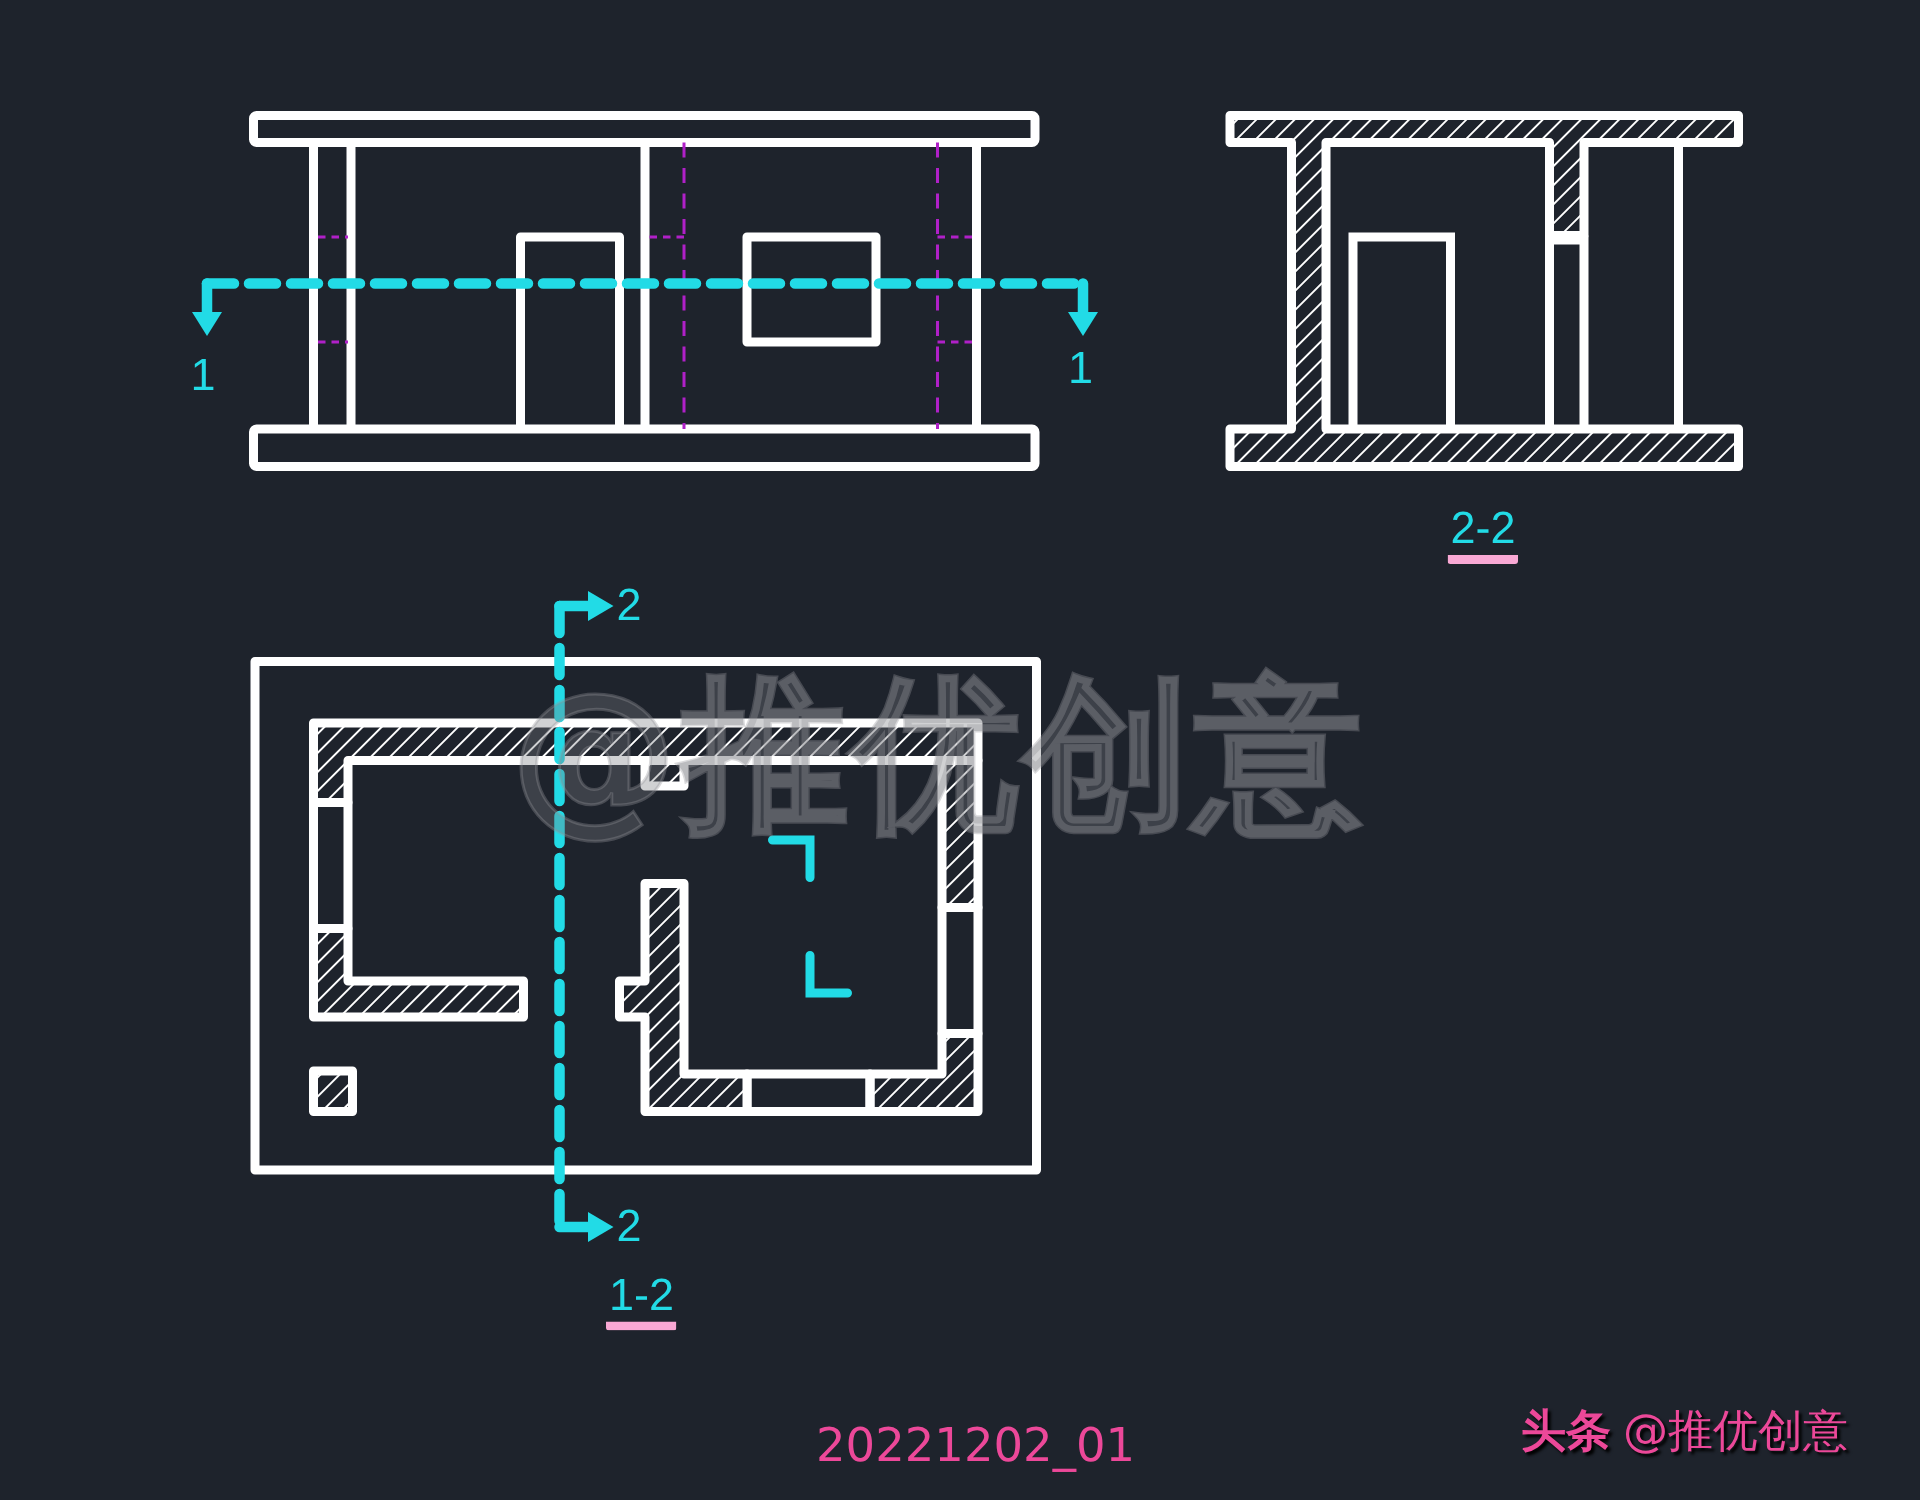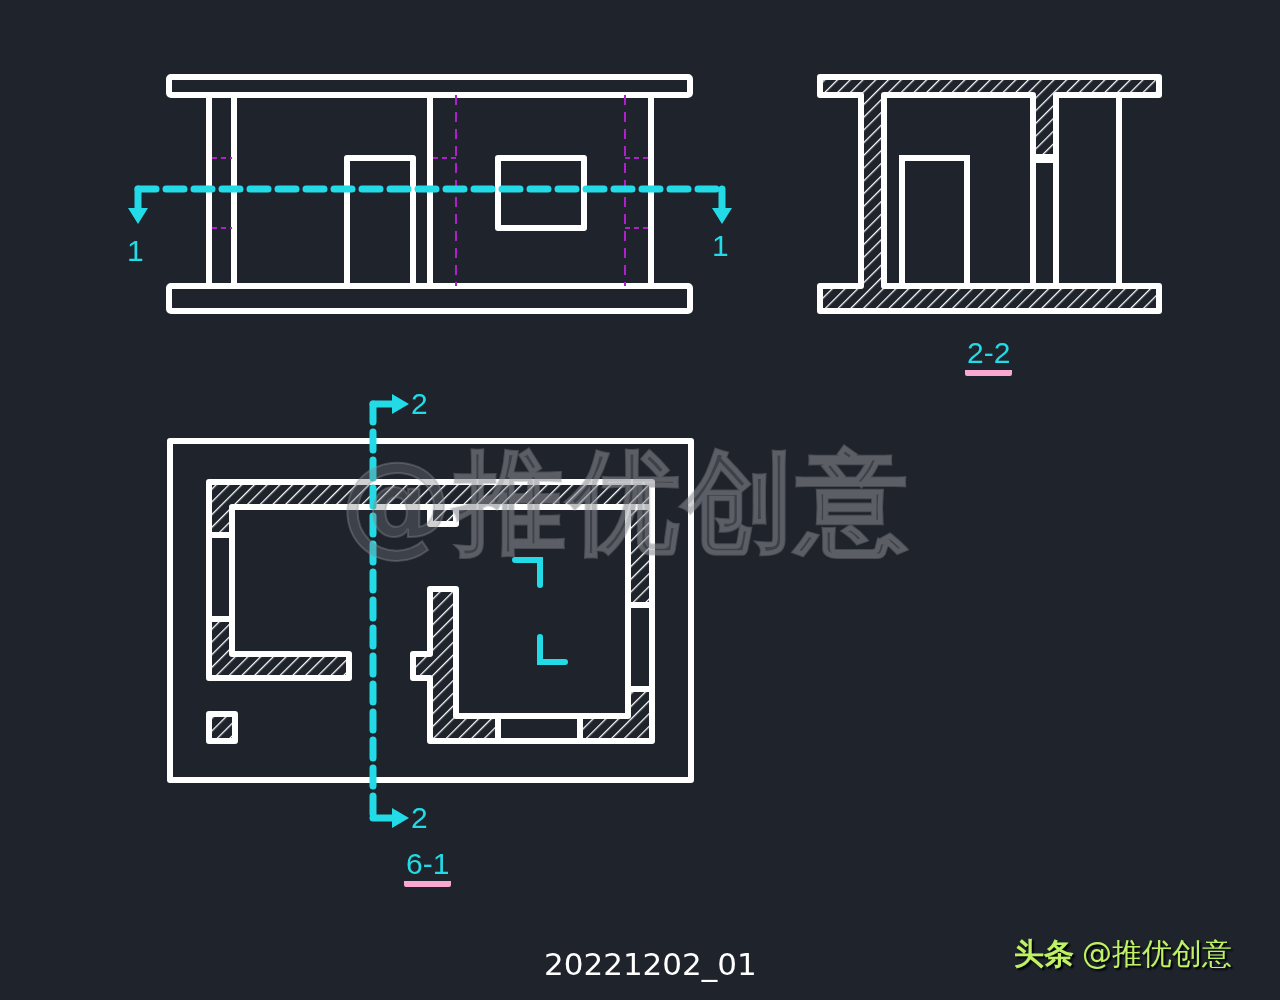--- a/index.html
+++ b/index.html
@@ -5,23 +5,23 @@
   html, body { margin:0; padding:0; }
   body { width:1280px; height:1000px; background:#1e232c; overflow:hidden; position:relative;
          font-family:"DejaVu Sans", sans-serif; }
   svg#drawing { position:absolute; left:0; top:0; }
   .lbl { position:absolute; color:#22dbe6; font-family:"Liberation Sans", sans-serif; }
   .sec-num { font-size:30px; line-height:30px; }
   .title { font-size:30px; line-height:30px; border-bottom:6px solid #f9a8d4; border-radius:2px; padding:0 2px 2px; }
   .watermark { position:absolute; left:340px; top:428px; font-size:112px; font-weight:bold;
                color:rgba(120,124,130,0.35); letter-spacing:2px; font-family:"DejaVu Sans", sans-serif;
                -webkit-text-stroke:2px rgba(150,150,155,0.35); white-space:nowrap; }
-  .caption { position:absolute; left:544px; top:946px; color:#ffffff; font-size:31px;
+  .caption { position:absolute; left:544px; top:946px; color:#ec4899; font-size:31px;
              font-family:"DejaVu Sans", sans-serif; }
-  .brand { position:absolute; left:1014px; top:934px; color:#bef264; font-size:30px;
+  .brand { position:absolute; left:1014px; top:934px; color:#ec4899; font-size:30px;
            font-family:"DejaVu Sans", sans-serif; text-shadow:2px 2px 2px #000; white-space:nowrap; }
   .brand b { font-weight:bold; margin-right:8px; }
 </style>
 </head>
 <body>
 
 <svg id="drawing" width="1280" height="1000" viewBox="0 0 1280 1000" xmlns="http://www.w3.org/2000/svg">
   <defs>
     <pattern id="hatch" patternUnits="userSpaceOnUse" width="9" height="9" patternTransform="rotate(45)">
       <rect width="9" height="9" fill="#1e232c"></rect>
@@ -100,21 +100,21 @@
   </g>
   <polygon points="392,394 392,414 409,404" fill="#22dbe6"></polygon>
   <polygon points="392,808 392,828 409,818" fill="#22dbe6"></polygon>
 </svg>
 
 <div class="lbl sec-num" style="left:127px;top:236px;">1</div>
 <div class="lbl sec-num" style="left:712px;top:231px;">1</div>
 <div class="lbl title" style="left:965px;top:338px;">2-2</div>
 <div class="lbl sec-num" style="left:411px;top:389px;">2</div>
 <div class="lbl sec-num" style="left:411px;top:803px;">2</div>
-<div class="lbl title" style="left:404px;top:849px;">6-1</div>
+<div class="lbl title" style="left:404px;top:849px;">1-2</div>
 
 <div class="watermark">@推优创意</div>
 
 <div class="caption">20221202_01</div>
 
 <div class="brand">
   <b>头条</b><span>@推优创意</span>
 </div>
 
 </body></html>

